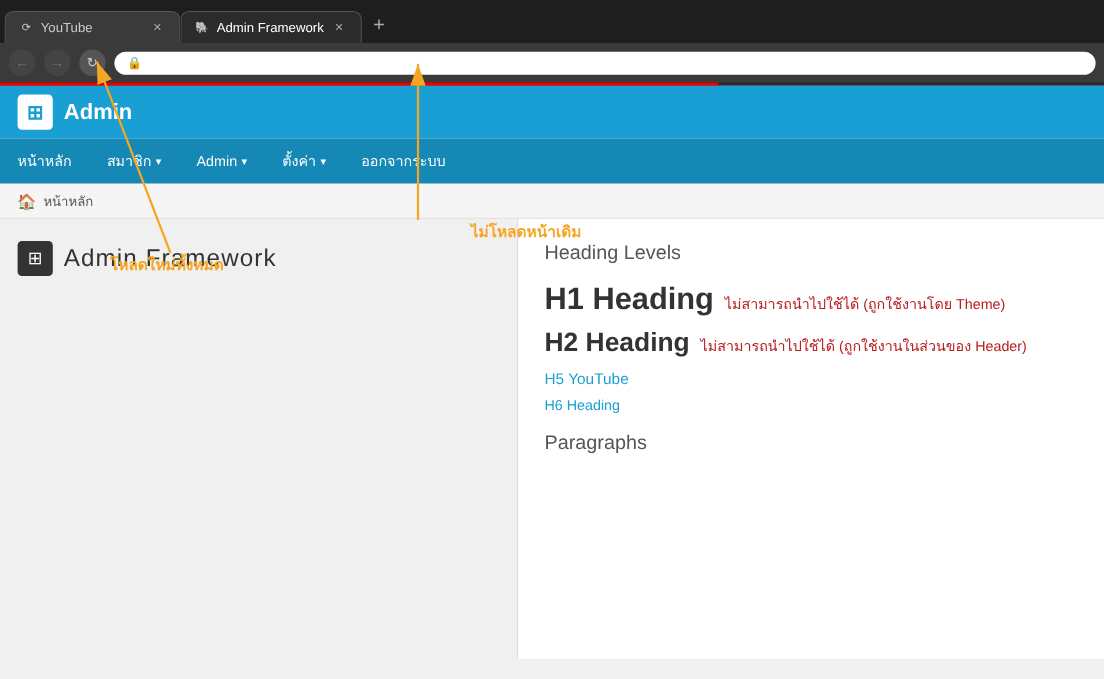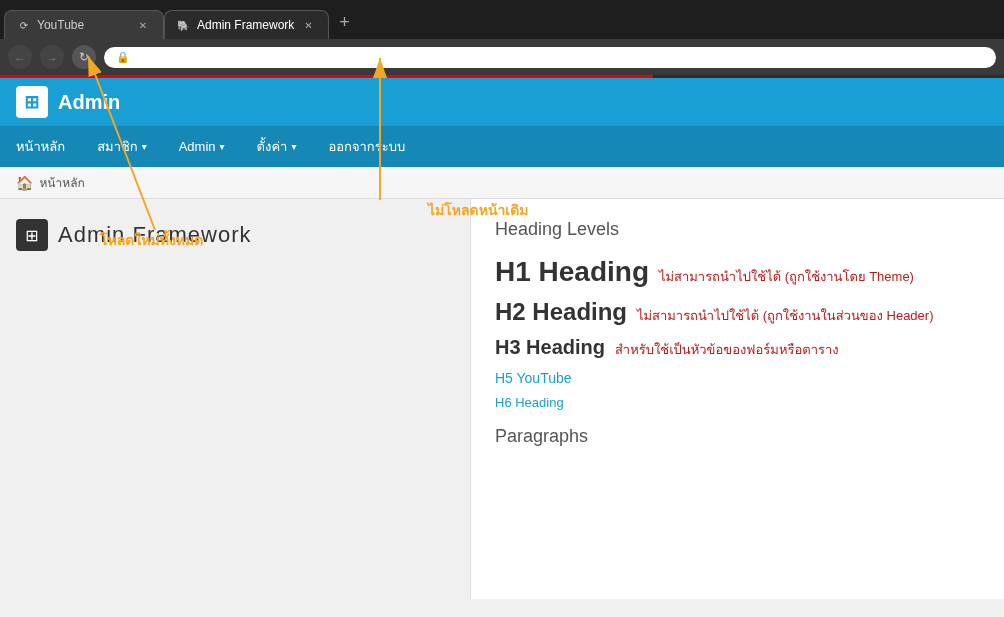--- a/index.html
+++ b/index.html
@@ -324,24 +324,20 @@
       <div style="margin-bottom:10px;">
         <span class="h1-heading">H1 Heading</span>
         <span class="heading-note">ไม่สามารถนำไปใช้ได้ (ถูกใช้งานโดย Theme)</span>
       </div>
 
       <div style="margin-bottom:10px;">
         <span class="h2-heading">H2 Heading</span>
         <span class="heading-note">ไม่สามารถนำไปใช้ได้ (ถูกใช้งานในส่วนของ Header)</span>
       </div>
 
-      <div style="margin-bottom:10px;">
-        <span class="h3-heading">H3 Heading</span>
-        <span class="heading-note">สำหรับใช้เป็นหัวข้อของฟอร์มหรือตาราง</span>
-      </div>
 
 
       <div style="margin-bottom:8px;">
         <span class="h5-heading">H5 YouTube</span>
       </div>
 
       <div style="margin-bottom:16px;">
         <span class="h6-heading">H6 Heading</span>
       </div>
 

